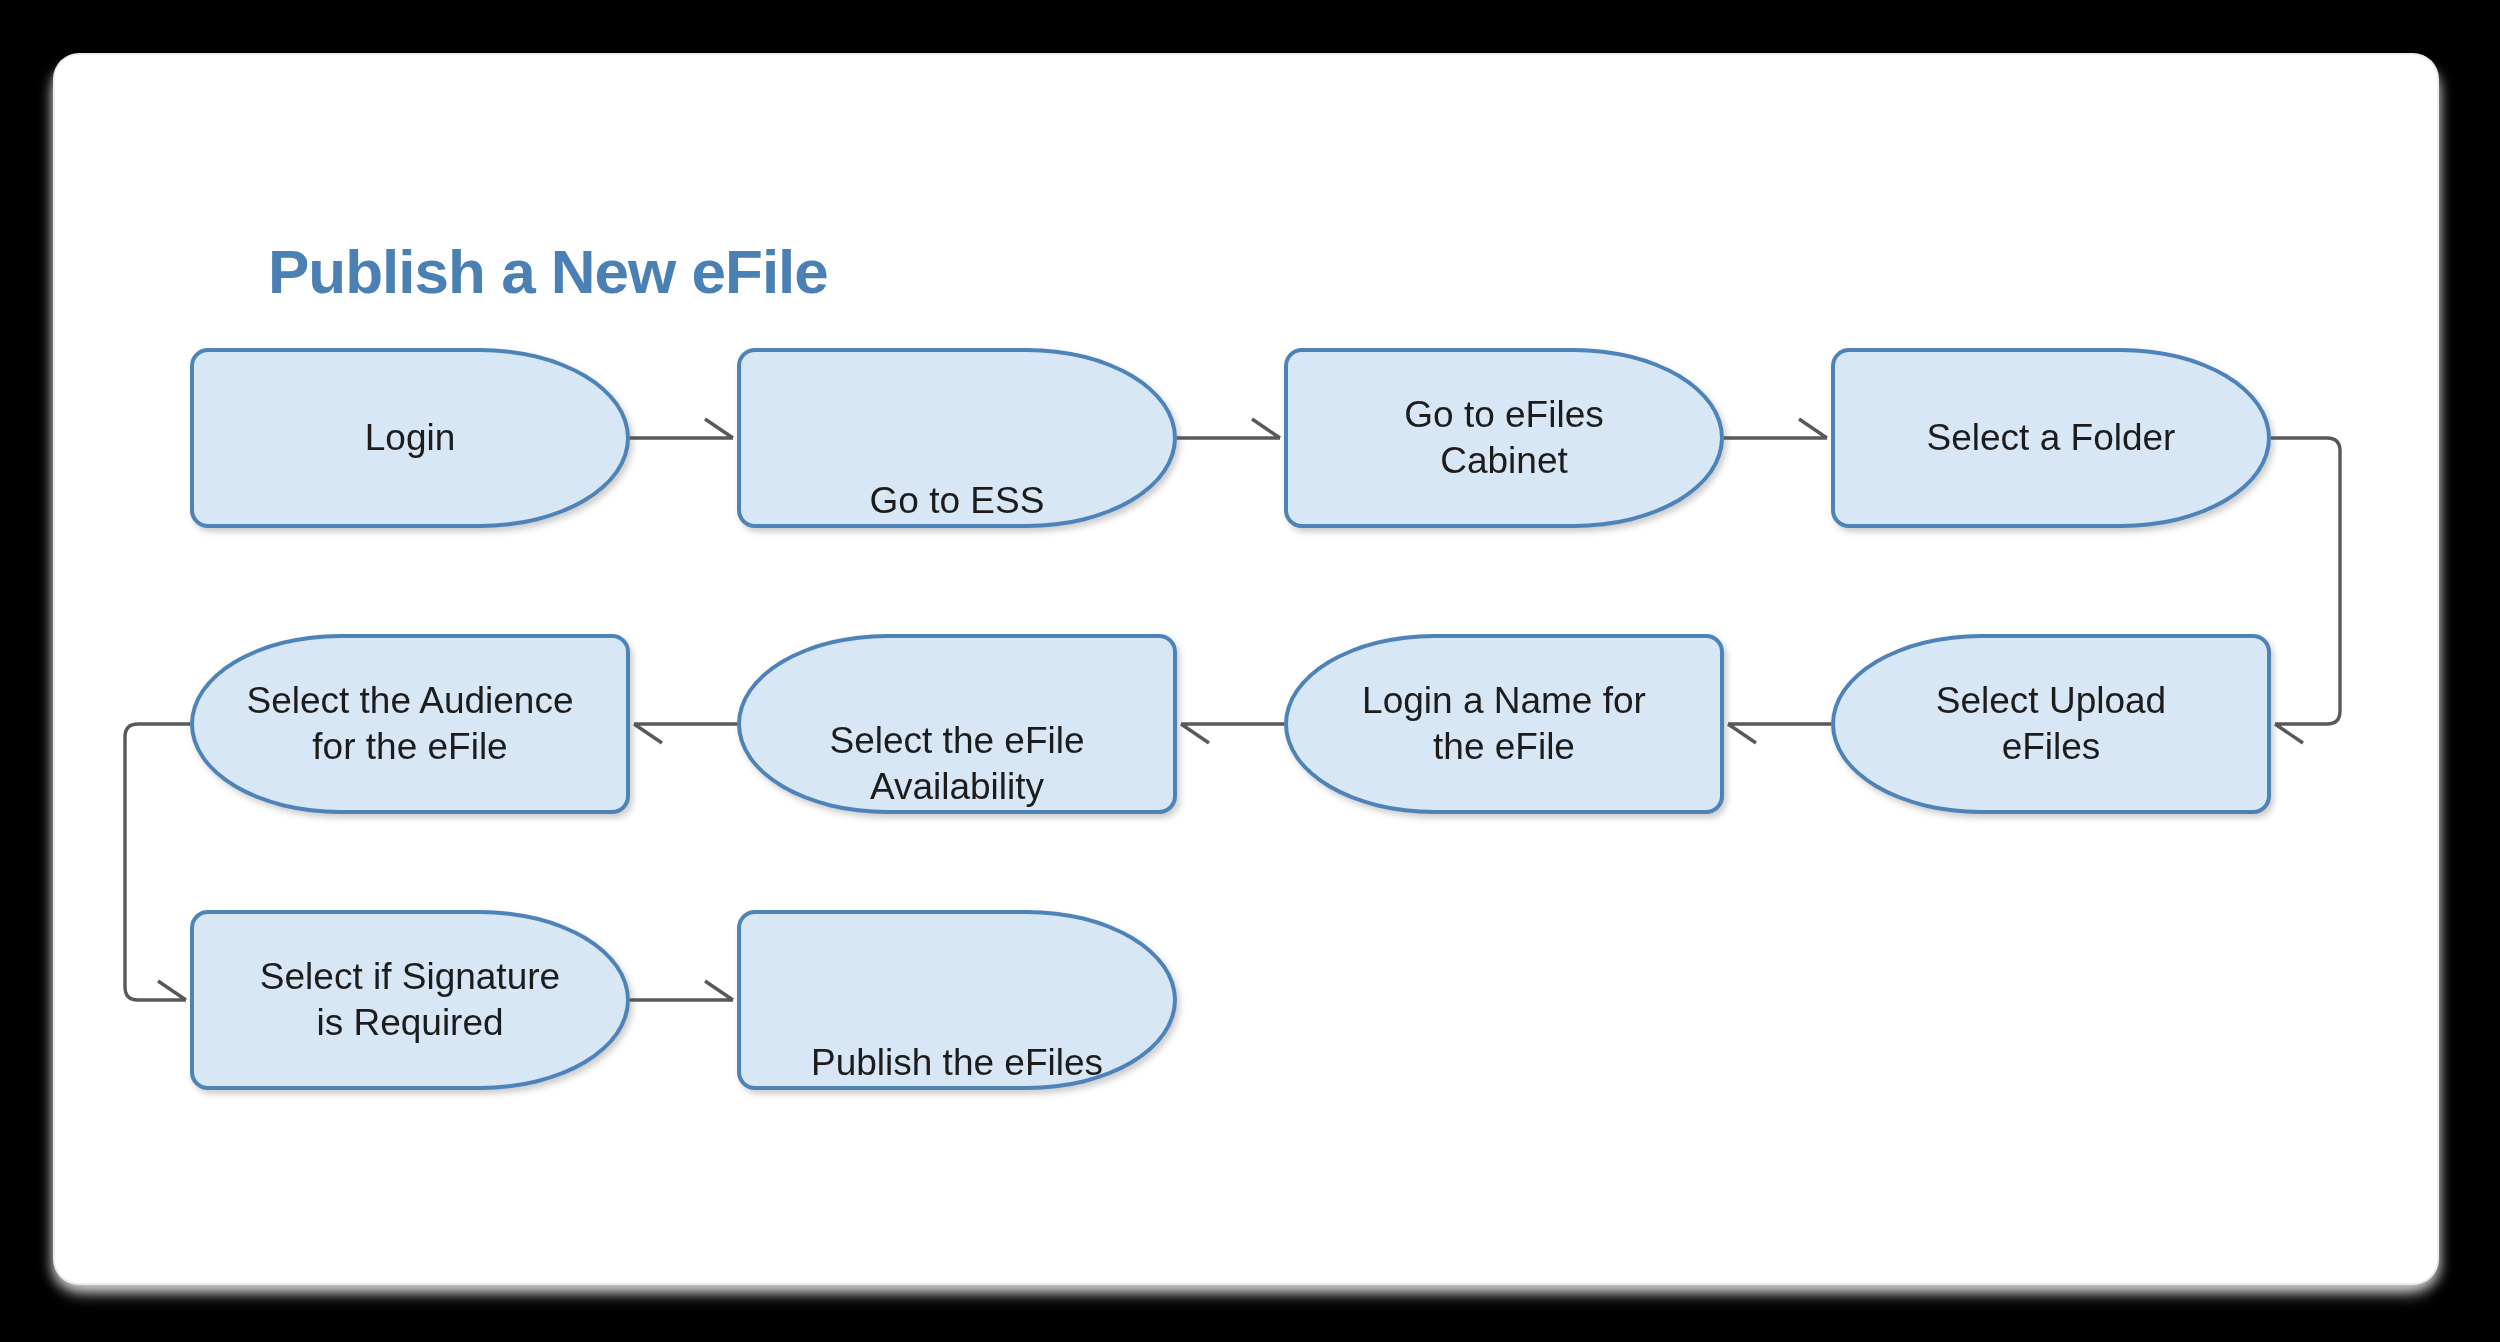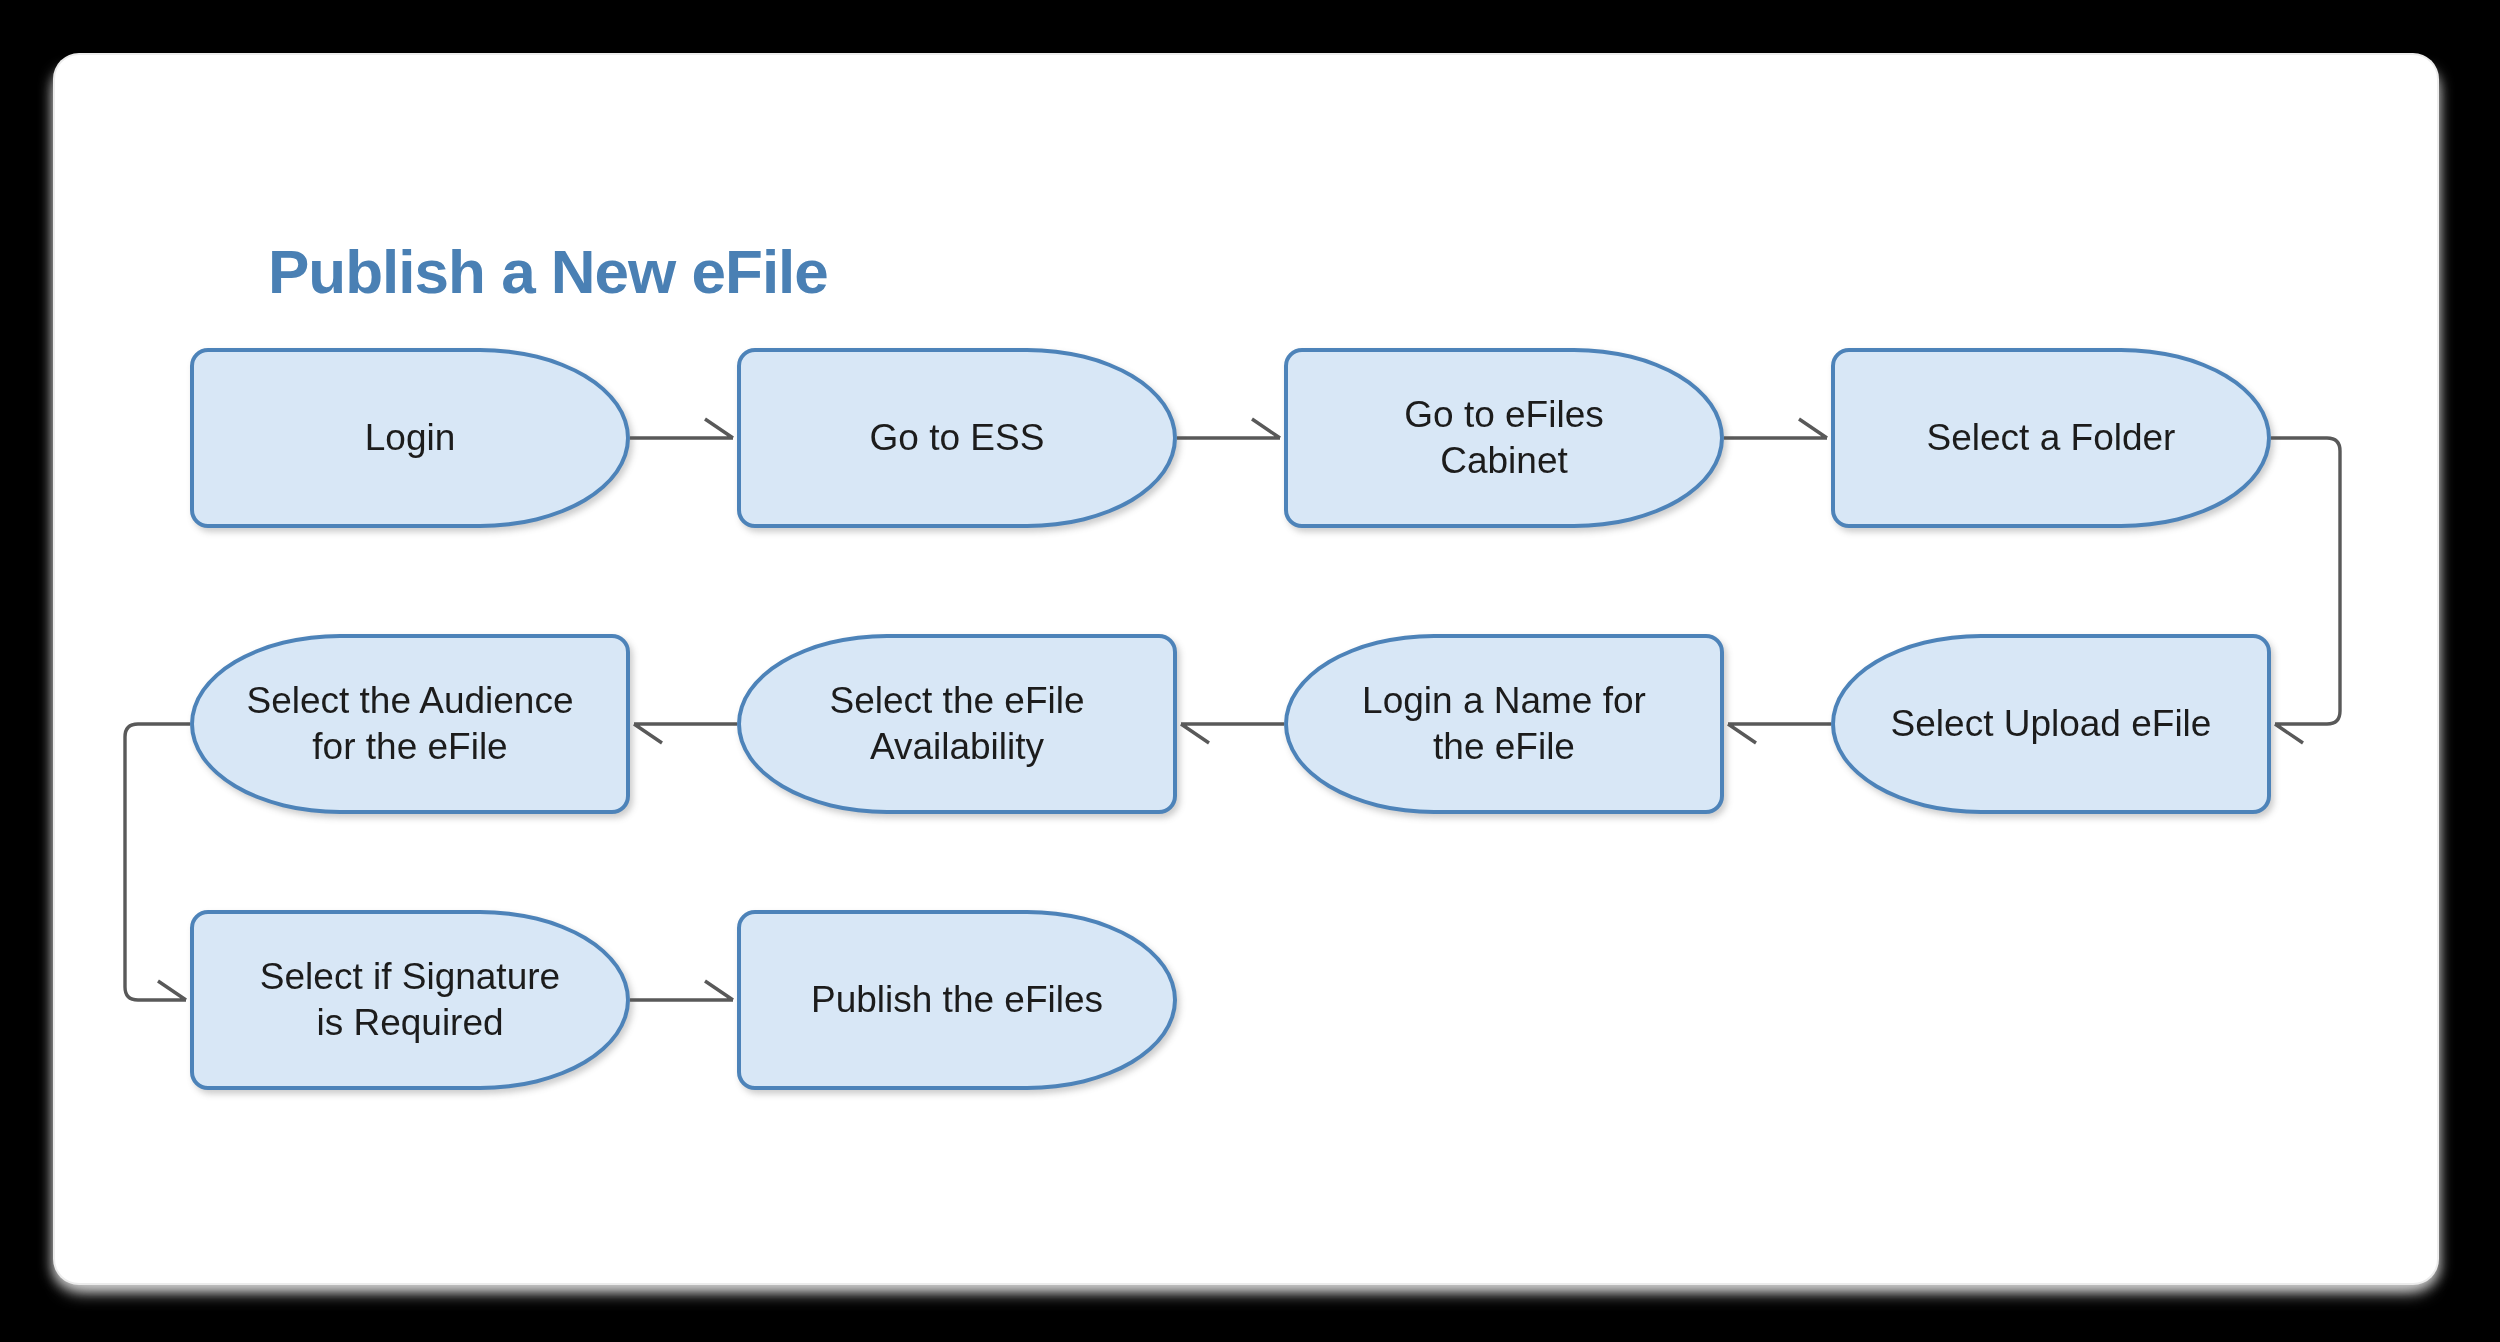--- a/index.html
+++ b/index.html
@@ -77,21 +77,21 @@
   .dir-right {
     border-radius: 18px 150px 150px 18px / 18px 90px 90px 18px;
   }
   .dir-left {
     border-radius: 150px 18px 18px 150px / 90px 18px 18px 90px;
   }
   .r1 { top: 348px; }
   .r2 { top: 634px; }
   .r3 { top: 910px; }
   .c1 { left: 190px; }
-  .c2 { left: 737px; }
+  .c2 { left: 737px; align-items: flex-end; }
   .c3 { left: 1284px; }
   .c4 { left: 1831px; }
 </style>
 </head>
 <body>
 
 <div class="stage">
   <div class="card">
     <h1 class="page-title">Publish a New eFile</h1>
   </div>
@@ -117,21 +117,21 @@
       <span>Go to ESS</span>
     </div>
     <div class="node dir-right r1 c3">
       <span>Go to eFiles Cabinet</span>
     </div>
     <div class="node dir-right r1 c4">
       <span>Select a Folder</span>
     </div>
 
     <div class="node dir-left r2 c4">
-      <span>Select Upload eFile</span>
+      <span>Select Upload eFiles</span>
     </div>
     <div class="node dir-left r2 c3">
       <span>Login a Name for the eFile</span>
     </div>
     <div class="node dir-left r2 c2">
       <span>Select the eFile Availability</span>
     </div>
     <div class="node dir-right r3 c1">
       <span>Select if Signature is Required</span>
     </div>

